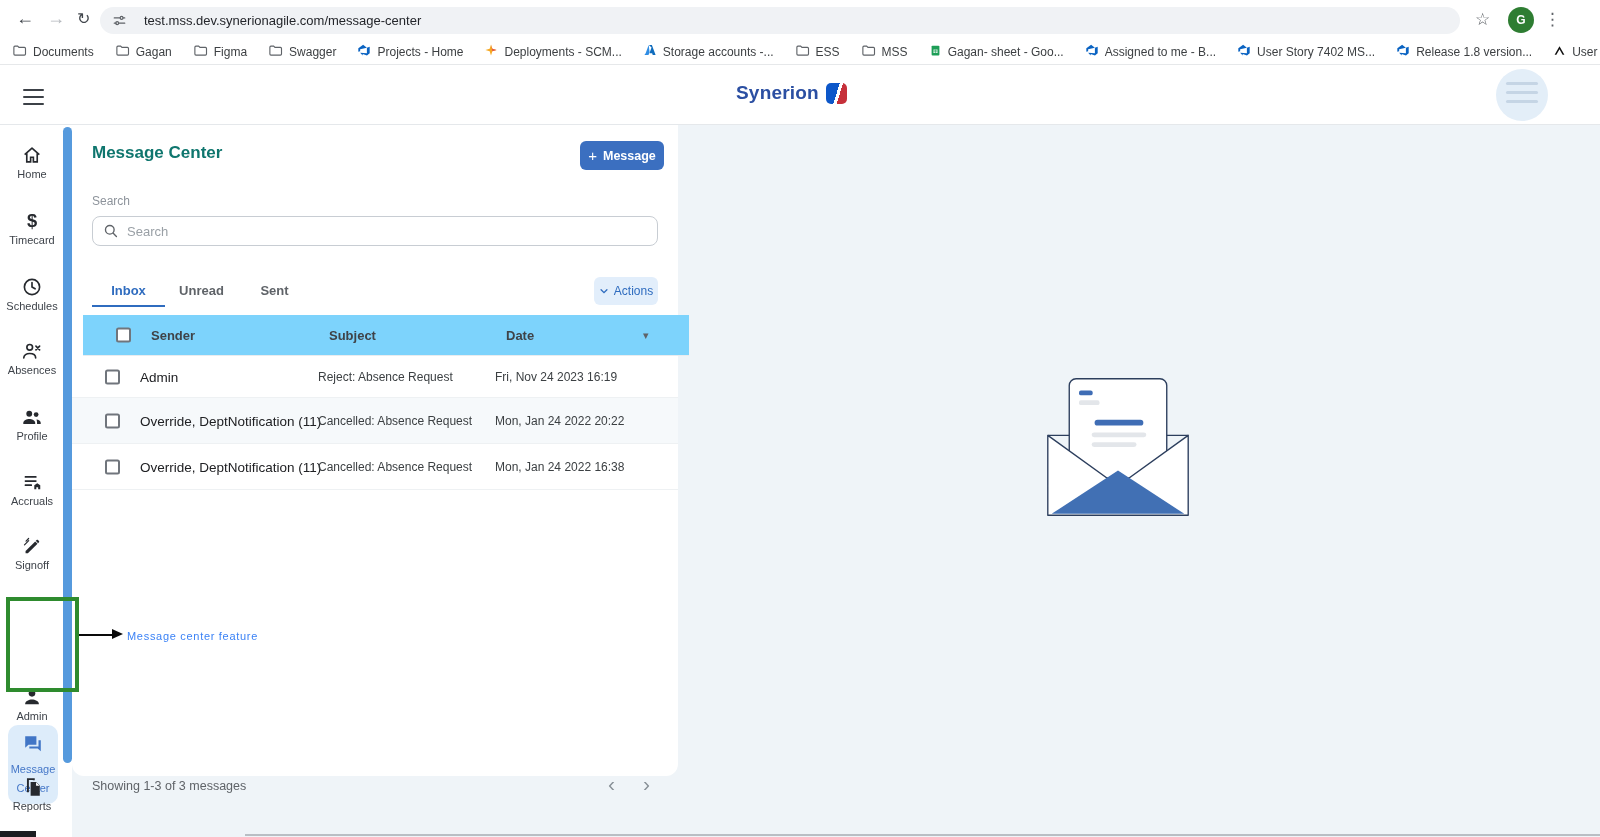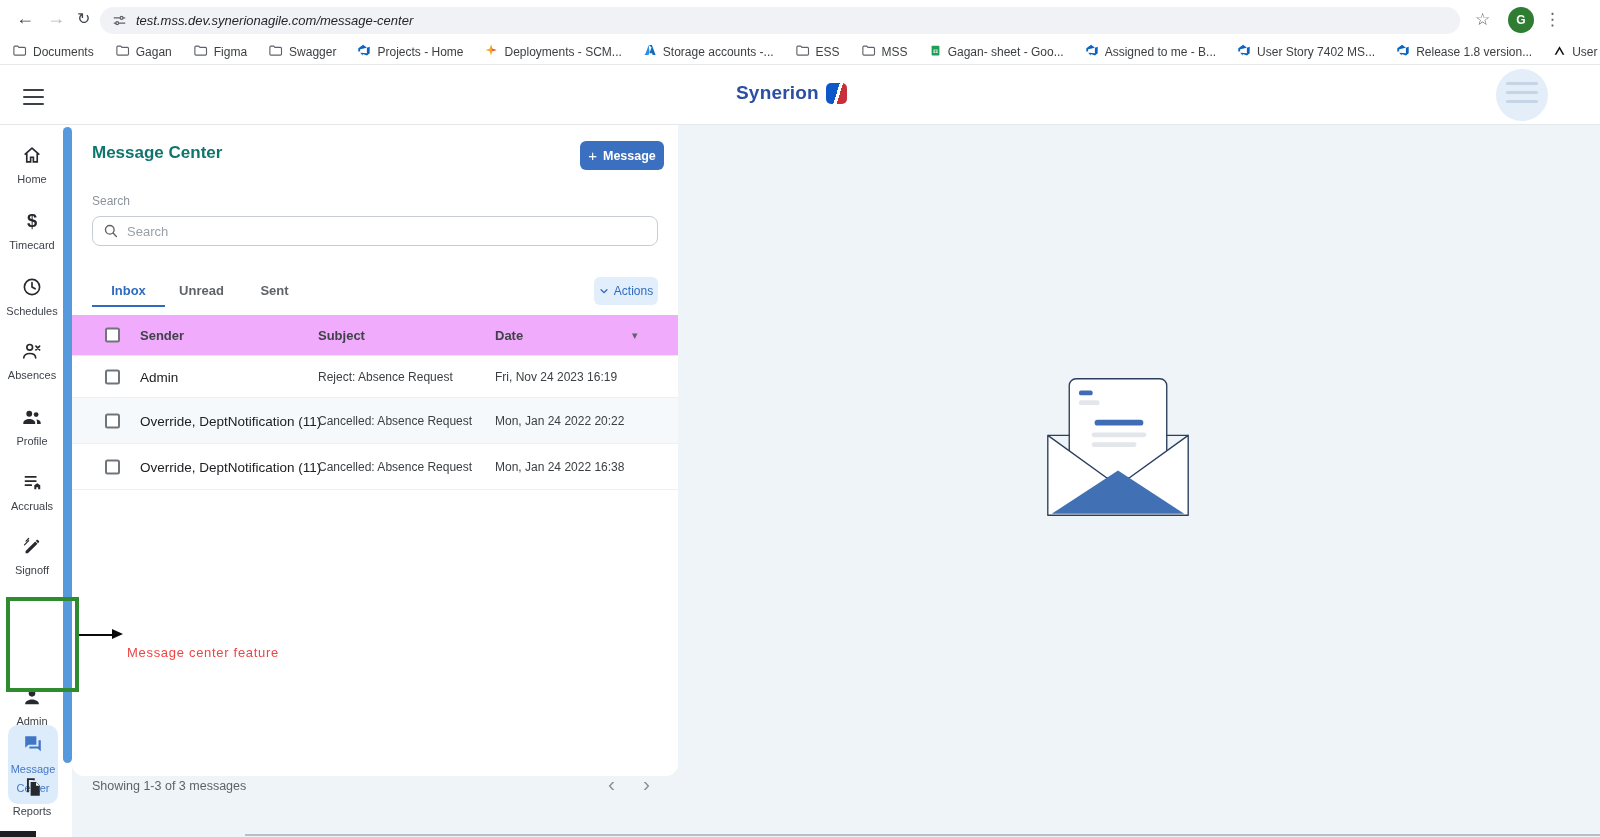--- a/index.html
+++ b/index.html
@@ -5,21 +5,21 @@
   * { margin:0; padding:0; box-sizing:border-box; }
   html,body { width:1600px; height:837px; }
   body { font-family:"Liberation Sans", sans-serif; background:#fff; overflow:hidden; position:relative; }
   #root { position:absolute; inset:0; width:1600px; height:837px; background:#fff; }
 
   
   .toolbar { position:absolute; left:0; top:0; width:1600px; height:40px; background:#fff; }
   .nav-glyph { position:absolute; font-size:18px; color:#41464c; top:8px; cursor:pointer; }
   .nav-glyph.fwd { color:#b4b8bd; }
   .nav-glyph.reload { font-size:16px; top:9px; }
-  .url-pill { position:absolute; left:100px; top:7px; width:1360px; height:27px; border-radius:14px; background:#f0f2f5; display:flex; align-items:center; padding-left:12px; gap:9px;font-style:italic; }
+  .url-pill { position:absolute; left:100px; top:7px; width:1360px; height:27px; border-radius:14px; background:#f0f2f5; display:flex; align-items:center; padding-left:12px; gap:17px; }
   .url-text { font-size:13px; color:#24262b; }
   .star-icon { position:absolute; left:1475px; top:9px; font-size:17px; color:#5f6368; }
   .chrome-avatar { position:absolute; left:1508px; top:7px; width:26px; height:26px; border-radius:50%; background:#2e7d32; color:#fff; font-size:12px; font-weight:700; display:flex; align-items:center; justify-content:center; }
   .dots-icon { position:absolute; left:1544px; top:9px; font-size:17px; color:#5f6368; letter-spacing:0; }
 
   .bookmarks { position:absolute; left:0; top:40px; width:1600px; height:25px; background:#fff; border-bottom:1px solid #e6e8ea; display:flex; align-items:center; padding-left:12px; gap:21px; }
   .bm { display:flex; align-items:center; gap:6px; white-space:nowrap; cursor:pointer; }
   .bm-label { font-size:12px; color:#3d4043; }
 
   
@@ -29,42 +29,42 @@
   .logo { position:absolute; left:736px; top:17px; display:flex; align-items:center; gap:7px; }
   .logo-text { font-size:19px; font-weight:700; color:#2b4fa2; letter-spacing:.2px; }
   .logo-mark { width:21px; height:21px; border-radius:5px; background:linear-gradient(108deg,#0d57c9 0 50%,#ffffff 50% 62%,#c6303a 62% 100%); }
   .faded-avatar { position:absolute; left:1496px; top:69px; width:52px; height:52px; border-radius:50%; background:#e3eef8; overflow:hidden; }
   .faded-avatar i { display:block; height:3px; background:rgba(140,165,195,.35); margin:6px 10px 0 10px; border-radius:2px; }
 
   
   .sidebar { position:absolute; left:0; top:125px; width:72px; height:712px; background:#fff; }
   .nav-item { position:absolute; left:0; width:64px; text-align:center; cursor:pointer; }
   .nav-ico { display:block; height:24px; }
-  .nav-label { display:block; font-size:11px; color:#3e434a; margin-top:5px; }
+  .nav-label { display:block; font-size:11px; color:#3e434a; }
   .nav-item.active { left:8px; width:50px; border-radius:10px; background:#ddecfa; padding:8px 0 10px 0; }
   .nav-item.active .nav-label { color:#4678c8; margin-top:6px; }
   .side-scrollbar { position:absolute; left:63px; top:127px; width:9px; height:636px; background:#569add; border-radius:5px; }
 
   
   .content-bg { position:absolute; left:70px; top:125px; width:1530px; height:712px; background:#eff4f8; }
   .card { position:absolute; left:72px; top:125px; width:606px; height:651px; background:#fff; border-radius:0 0 12px 12px; }
   .card-title { position:absolute; left:20px; top:18px; font-size:17px; font-weight:700; color:#0f766e; }
   .btn-message { position:absolute; left:508px; top:16px; width:84px; height:29px; background:#3b6fc0; border:none; border-radius:6px; color:#fff; font-size:12.5px; font-weight:700; display:flex; align-items:center; justify-content:center; gap:6px; cursor:pointer; font-family:inherit; }
   .btn-message .plus { font-size:15px; font-weight:400; }
   .search-label { position:absolute; left:20px; top:69px; font-size:12px; color:#8d939b; }
   .search-box { position:absolute; left:20px; top:91px; width:566px; height:30px; border:1px solid #c8cdd3; border-radius:8px; background:#fff; display:flex; align-items:center; padding:0 10px; gap:8px; }
   .search-box input { border:none; outline:none; flex:1; font-size:13px; color:#3c4043; font-family:inherit; background:transparent; }
   .search-box input::placeholder { color:#9aa0a6; }
 
   .tabs { position:absolute; left:20px; top:151px; display:flex; height:31px; }
   .tab { width:73px; text-align:center; line-height:29px; font-size:13px; font-weight:600; color:#5f6368; cursor:pointer; }
   .tab.active { color:#2f6cbf; border-bottom:2.5px solid #2f6cbf; }
   .actions-btn { position:absolute; left:522px; top:152px; width:64px; height:28px; background:#e2eefb; border:none; border-radius:6px; color:#2f6cbf; font-size:12px; display:flex; align-items:center; justify-content:center; gap:5px; cursor:pointer; font-family:inherit; }
 
-  .thead { position:absolute; left:0; top:190px; width:606px; height:41px; background:#f0abfc; border-bottom:1px solid #e9ecef;text-decoration:underline; }
+  .thead { position:absolute; left:11px; top:190px; width:606px; height:41px; background:#7dd3fc; border-bottom:1px solid #e9ecef;text-decoration:underline; }
   .cell { position:absolute; top:50%; transform:translateY(-50%); font-size:13px; color:#3f4348; }
   .thead .cell { font-weight:600; }
   .cb { position:absolute; left:33px; top:50%; transform:translateY(-50%); width:15px; height:15px; border:2px solid #70757c; border-radius:2.5px; background:#fff; cursor:pointer; }
   .col-sender { left:68px; }
   .col-subject { left:246px; }
   .col-date { left:423px; }
   .sort-caret { position:absolute; left:560px; top:50%; transform:translateY(-50%); font-size:11px; color:#5f6368; cursor:pointer; }
   .trow { position:absolute; left:0; width:606px; border-bottom:1px solid #eef1f3; cursor:pointer; }
   .trow .sender { font-size:13.5px; color:#202124; }
   .trow .sub, .trow .dt { font-size:12px; color:#3c4043; }
@@ -76,21 +76,21 @@
   .page-chev { position:absolute; top:772px; font-size:21px; color:#889097; cursor:pointer; }
 
   
   .envelope-wrap { position:absolute; left:1040px; top:372px; width:156px; height:152px; }
   .empty-text { position:absolute; left:798px; top:540px; width:640px; text-align:center; font-size:15.5px; font-weight:700; color:#101114; }
 
   
   .anno-box { position:absolute; left:6px; top:597px; width:73px; height:95px; border:4px solid #2e8b2e; z-index:9; pointer-events:none; }
   .anno-line { position:absolute; left:79px; top:634px; width:34px; height:2px; background:#0a0a0a; z-index:9; }
   .anno-head { position:absolute; left:112px; top:629px; width:0; height:0; border-left:11px solid #0a0a0a; border-top:5.5px solid transparent; border-bottom:5.5px solid transparent; z-index:9; }
-  .anno-label { position:absolute; left:127px; top:645px; font-size:13px; color:#ef4444; letter-spacing:.7px; z-index:9; }
+  .anno-label { position:absolute; left:127px; top:630px; font-size:11px; color:#3b82f6; letter-spacing:.7px; z-index:9; }
 
   .bottom-black { position:absolute; left:0; top:831px; width:36px; height:6px; background:#1c1e21; }
   .bottom-line { position:absolute; left:245px; top:834px; width:1355px; height:2px; background:#b9bec4; }
 </style>
 </head>
 <body>
 
 <div id="root">
 
   <div class="toolbar">

